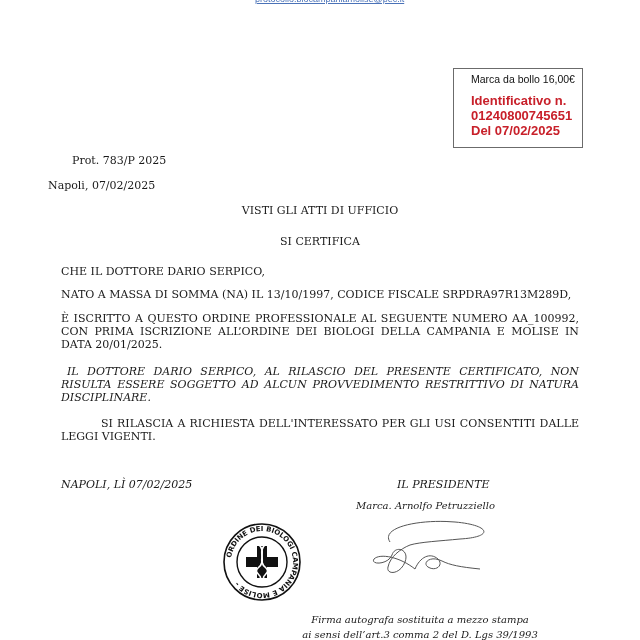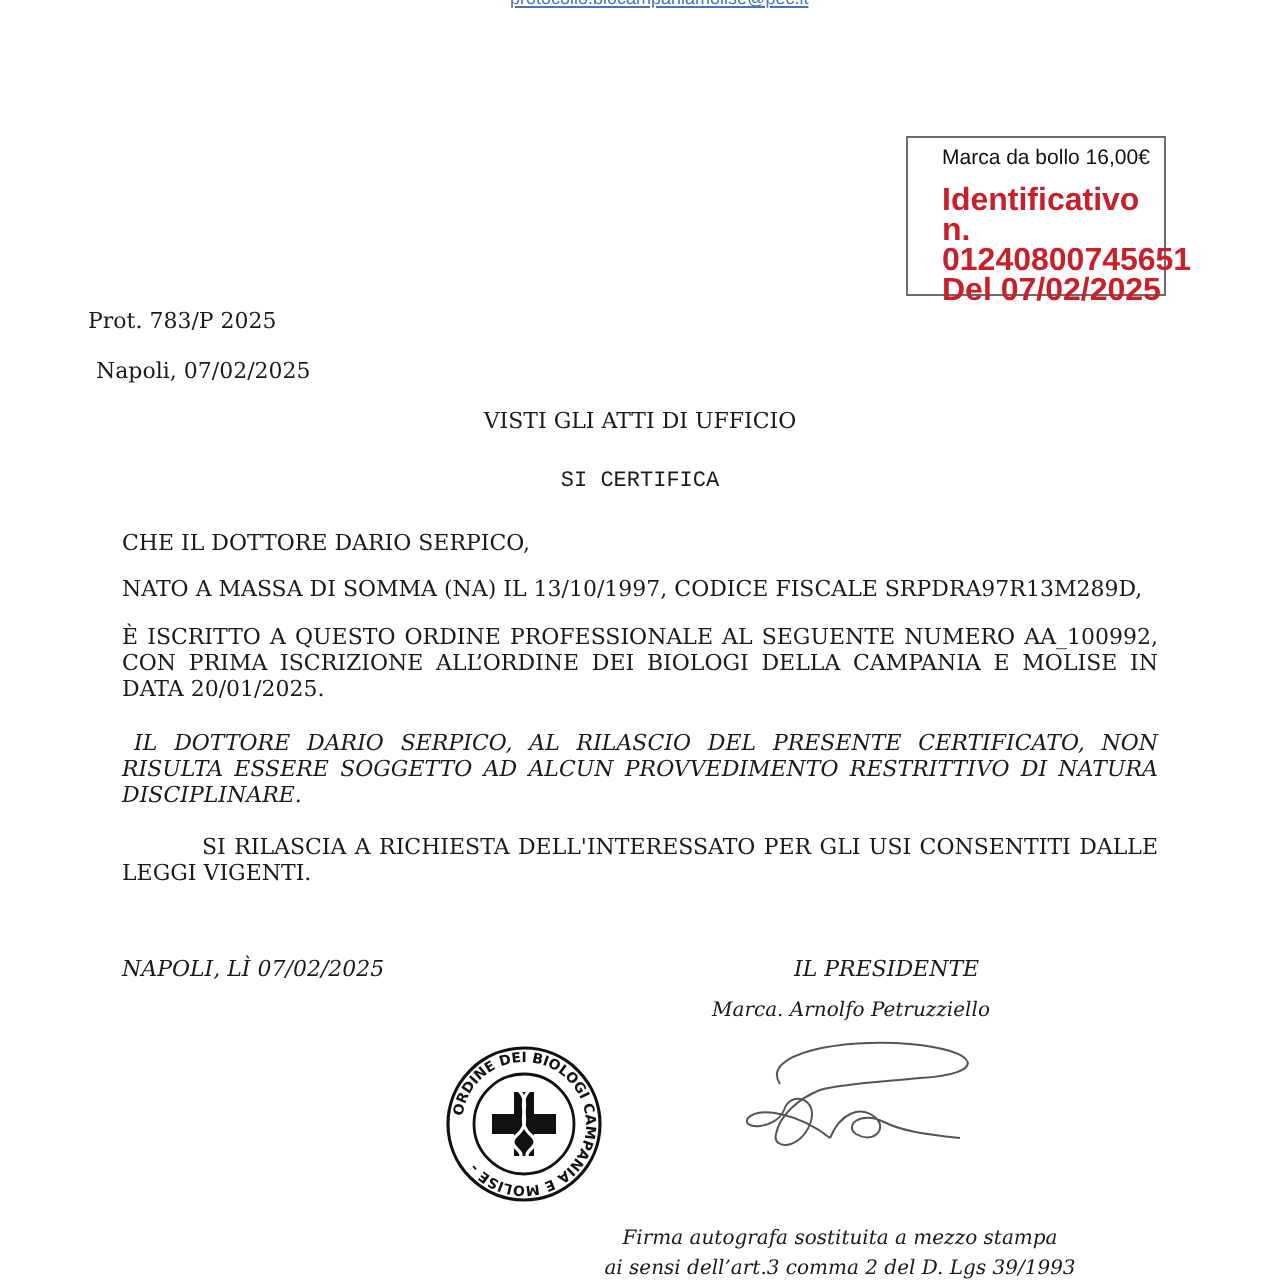--- a/index.html
+++ b/index.html
@@ -15,21 +15,21 @@
       text-decoration: underline; font-family: "Liberation Sans", sans-serif;
       white-space: nowrap;
     }
     .stamp-box {
       left: 453px; top: 68px; width: 128px; height: 78px;
       border: 1px solid #6b6b6b;
       font-family: "Liberation Sans", sans-serif;
     }
     .stamp-title { position: absolute; left: 17px; top: 4px; font-size: 10.5px; color: #111; white-space: nowrap; }
     .stamp-id {
-      position: absolute; left: 17px; top: 24px; font-size: 16px; line-height: 15px;
+      position: absolute; left: 17px; top: 24px; font-size: 13px; line-height: 15px;
       color: #c8202a; font-weight: bold; width: 110px;
     }
     .line { font-size: 11px; white-space: nowrap; }
     .para {
       left: 61px; width: 518px; font-size: 11px; line-height: 13px;
       text-align: justify; text-align-last: left;
     }
     .italic { font-style: italic; }
     .center { text-align: center; }
     .seal { left: 222px; top: 522px; width: 80px; height: 80px; }
@@ -38,25 +38,25 @@
 </head>
 <body>
 
 <a class="abs toplink">protocollo.biocampaniamolise@pec.it</a>
 
 <div class="abs stamp-box">
   <div class="stamp-title">Marca da bollo 16,00€</div>
   <div class="stamp-id">Identificativo n. 01240800745651 Del 07/02/2025</div>
 </div>
 
-<div class="abs line" style="left:44px; top:154px;">Prot.   783/P 2025</div>
+<div class="abs line" style="left:72px; top:154px;">Prot.   783/P 2025</div>
 <div class="abs line" style="left:48px; top:179px;">Napoli, 07/02/2025</div>
 
 <div class="abs line center" style="left:0; width:640px; top:204px;">VISTI GLI ATTI DI UFFICIO</div>
-<div class="abs line center" style="left:0; width:640px; top:235px;font-family:Liberation Mono, monospace;">SI CERTIFICA</div>
+<div class="abs line center" style="left:0; width:640px; top:235px;">SI CERTIFICA</div>
 
 <div class="abs line" style="left:61px; top:265px;">CHE IL DOTTORE DARIO SERPICO,</div>
 <div class="abs line" style="left:61px; top:288px;">NATO A MASSA DI SOMMA (NA) IL 13/10/1997, CODICE FISCALE SRPDRA97R13M289D,</div>
 
 <div class="abs para" style="top:312px;">È ISCRITTO A QUESTO ORDINE PROFESSIONALE AL SEGUENTE NUMERO AA_100992, CON PRIMA ISCRIZIONE ALL’ORDINE DEI BIOLOGI DELLA CAMPANIA E MOLISE IN DATA 20/01/2025.</div>
 <div class="abs para" style="top:365px; text-indent:6px;font-style:italic;">IL DOTTORE DARIO SERPICO, AL RILASCIO DEL PRESENTE CERTIFICATO, NON RISULTA ESSERE SOGGETTO AD ALCUN PROVVEDIMENTO RESTRITTIVO DI NATURA DISCIPLINARE.</div>
 <div class="abs para" style="top:417px; text-indent:40px;">SI RILASCIA A RICHIESTA DELL'INTERESSATO PER GLI USI CONSENTITI DALLE LEGGI VIGENTI.</div>
 
 <div class="abs line italic" style="left:61px; top:478px;">NAPOLI, LÌ 07/02/2025</div>
 <div class="abs line italic" style="left:397px; top:478px;">IL PRESIDENTE</div>

